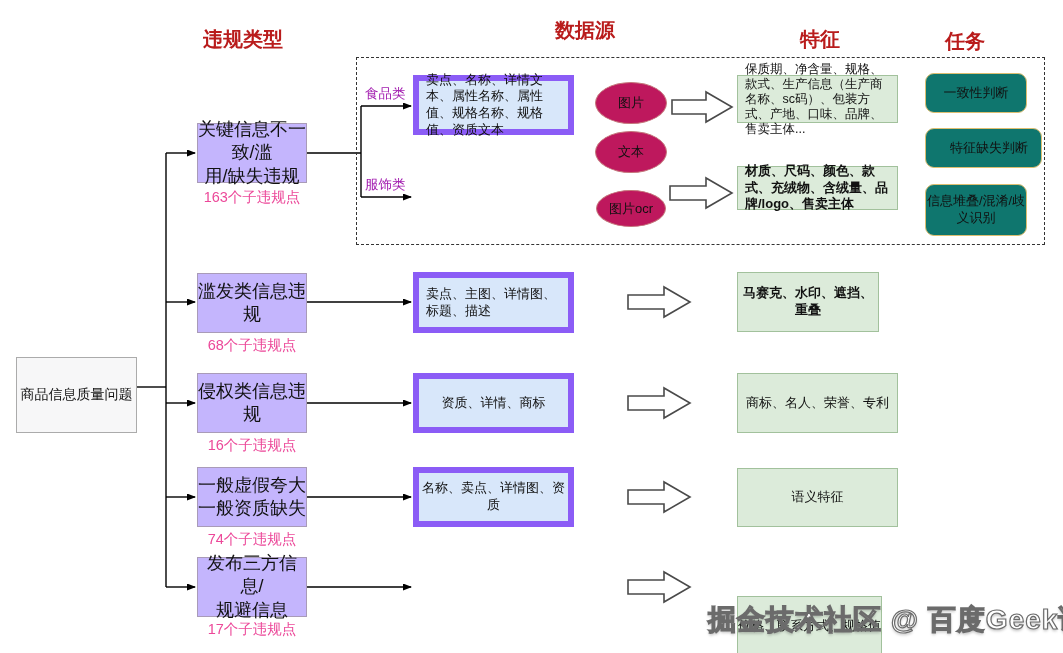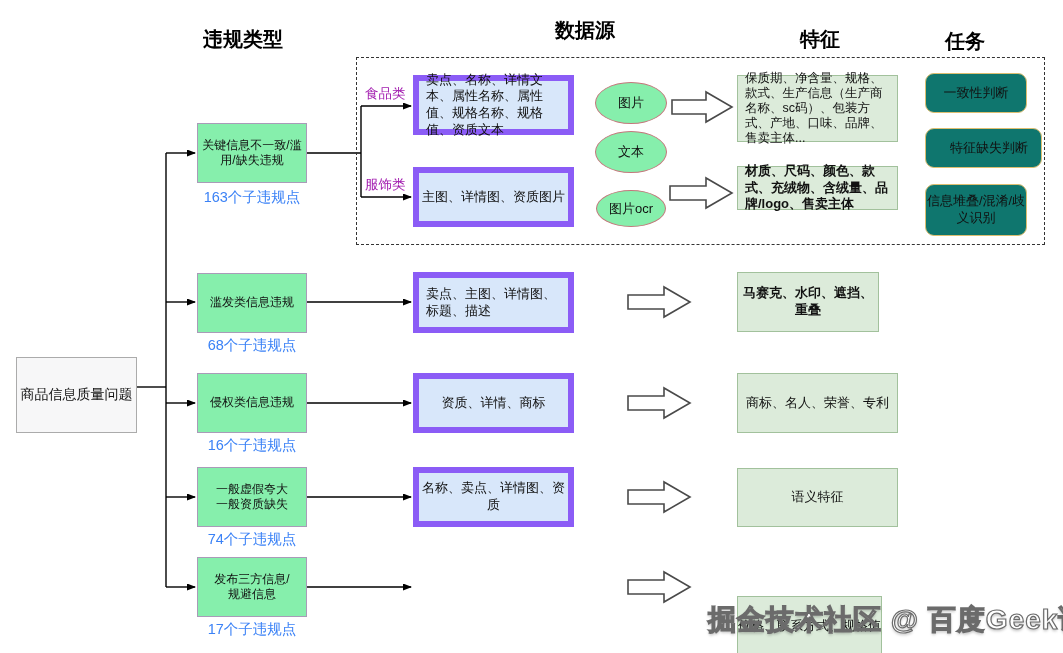--- a/index.html
+++ b/index.html
@@ -1,34 +1,34 @@
 <!DOCTYPE html>
 <html><head>
 <meta charset="utf-8">
 <style>
   html,body{margin:0;padding:0;background:#ffffff;}
   body{font-family:"Liberation Sans","DejaVu Sans",sans-serif;color:#111;}
   .canvas{position:relative;width:1063px;height:653px;background:#fff;overflow:hidden;}
   .wires{position:absolute;left:0;top:0;width:1063px;height:653px;}
-  .hdr{position:absolute;font-size:20px;font-weight:bold;text-align:center;color:#000000;}
+  .hdr{position:absolute;font-size:20px;font-weight:bold;text-align:center;color:#b91c1c;}
   .box{position:absolute;display:flex;align-items:center;justify-content:center;
        box-sizing:border-box;font-size:13px;line-height:1.28;text-align:center;}
   .pre{white-space:pre-line;}
   .root{background:#F7F7F8;border:1px solid #ABABAB;font-size:14px;}
-  .purple{background:#86efac;border:1px solid #A99BB8;font-size:12px;}
+  .purple{background:#c4b5fd;border:1px solid #A99BB8;font-size:18px;}
   .blue{background:#D8E7FA;border:6px solid #8b5cf6;}
   .blue.left{justify-content:flex-start;text-align:left;padding:4px 7px;}
   .green{background:#DCEBDA;border:1px solid #A2C19C;}
   .green.left{justify-content:flex-start;text-align:left;padding:3px 7px;}
   .green.tight{font-size:12.5px;line-height:15px;}
   .yellow{background:#0f766e;border:1px solid #DCBE70;border-radius:9px;}
-  .count{position:absolute;font-size:14.5px;text-align:center;color:#3b82f6;}
+  .count{position:absolute;font-size:14.5px;text-align:center;color:#ec4899;}
   .blabel{position:absolute;font-size:13.5px;color:#a21caf;}
   .ellipse{position:absolute;display:flex;align-items:center;justify-content:center;
-       background:#86efac;border:1px solid #C4767B;border-radius:50%;font-size:13px;}
+       background:#be185d;border:1px solid #C4767B;border-radius:50%;font-size:13px;}
   .dashedbox{position:absolute;border:1.3px dashed #333;box-sizing:border-box;}
   .watermark{position:absolute;font-size:28px;font-weight:bold;color:#fff;
        -webkit-text-stroke:1.2px #6b6b6b;text-shadow:0 2px 3px rgba(0,0,0,0.25);
        letter-spacing:1px;white-space:nowrap;}
 </style>
 </head>
 <body>
 
 <div class="canvas">
 
@@ -88,30 +88,29 @@
   <div class="count" style="left:177px;top:530px;width:150px;">74个子违规点</div>
 
   <div class="box purple pre" style="left:197px;top:557px;width:110px;height:60px;">发布三方信息/
 规避信息</div>
   <div class="count" style="left:177px;top:620px;width:150px;">17个子违规点</div>
 
   <div class="blabel" style="left:365px;top:85px;">食品类</div>
   <div class="blabel" style="left:365px;top:176px;">服饰类</div>
 
   <div class="box blue left" style="left:413px;top:75px;width:161px;height:60px;">卖点、名称、详情文本、属性名称、属性值、规格名称、规格值、资质文本</div>
-  <div class="box blue" style="left:413px;top:167px;width:161px;height:60px;">主图、详情图、资质图片</div>
   <div class="box blue left" style="left:413px;top:272px;width:161px;height:61px;">卖点、主图、详情图、标题、描述</div>
   <div class="box blue" style="left:413px;top:373px;width:161px;height:60px;">资质、详情、商标</div>
   <div class="box blue" style="left:413px;top:467px;width:161px;height:60px;">名称、卖点、详情图、资质</div>
 
   <div class="ellipse" style="left:595px;top:82px;width:70px;height:40px;">图片</div>
   <div class="ellipse" style="left:595px;top:131px;width:70px;height:40px;">文本</div>
   <div class="ellipse" style="left:596px;top:190px;width:68px;height:35px;">图片ocr</div>
 
-  <div class="box green left tight" style="left:737px;top:75px;width:161px;height:67px;">保质期、净含量、规格、款式、生产信息（生产商名称、sc码）、包装方式、产地、口味、品牌、售卖主体...</div>
+  <div class="box green left tight" style="left:737px;top:75px;width:161px;height:48px;">保质期、净含量、规格、款式、生产信息（生产商名称、sc码）、包装方式、产地、口味、品牌、售卖主体...</div>
   <div class="box green left" style="left:737px;top:166px;width:161px;height:44px;font-weight:bold;">材质、尺码、颜色、款式、充绒物、含绒量、品牌/logo、售卖主体</div>
   <div class="box green" style="left:737px;top:272px;width:142px;height:60px;font-weight:bold;">马赛克、水印、遮挡、重叠</div>
   <div class="box green" style="left:737px;top:373px;width:161px;height:60px;">商标、名人、荣誉、专利</div>
   <div class="box green" style="left:737px;top:468px;width:161px;height:59px;">语义特征</div>
   <div class="box green" style="left:737px;top:556px;width:145px;height:60px;margin-top:40px;">价格、联系方式、规格值</div>
 
   <div class="box yellow" style="left:925px;top:73px;width:102px;height:40px;">一致性判断</div>
   <div class="box yellow" style="left:925px;top:128px;width:117px;height:40px;padding-left:11px;">特征缺失判断</div>
   <div class="box yellow pre" style="left:925px;top:184px;width:102px;height:52px;">信息堆叠/混淆/歧
 义识别</div>

